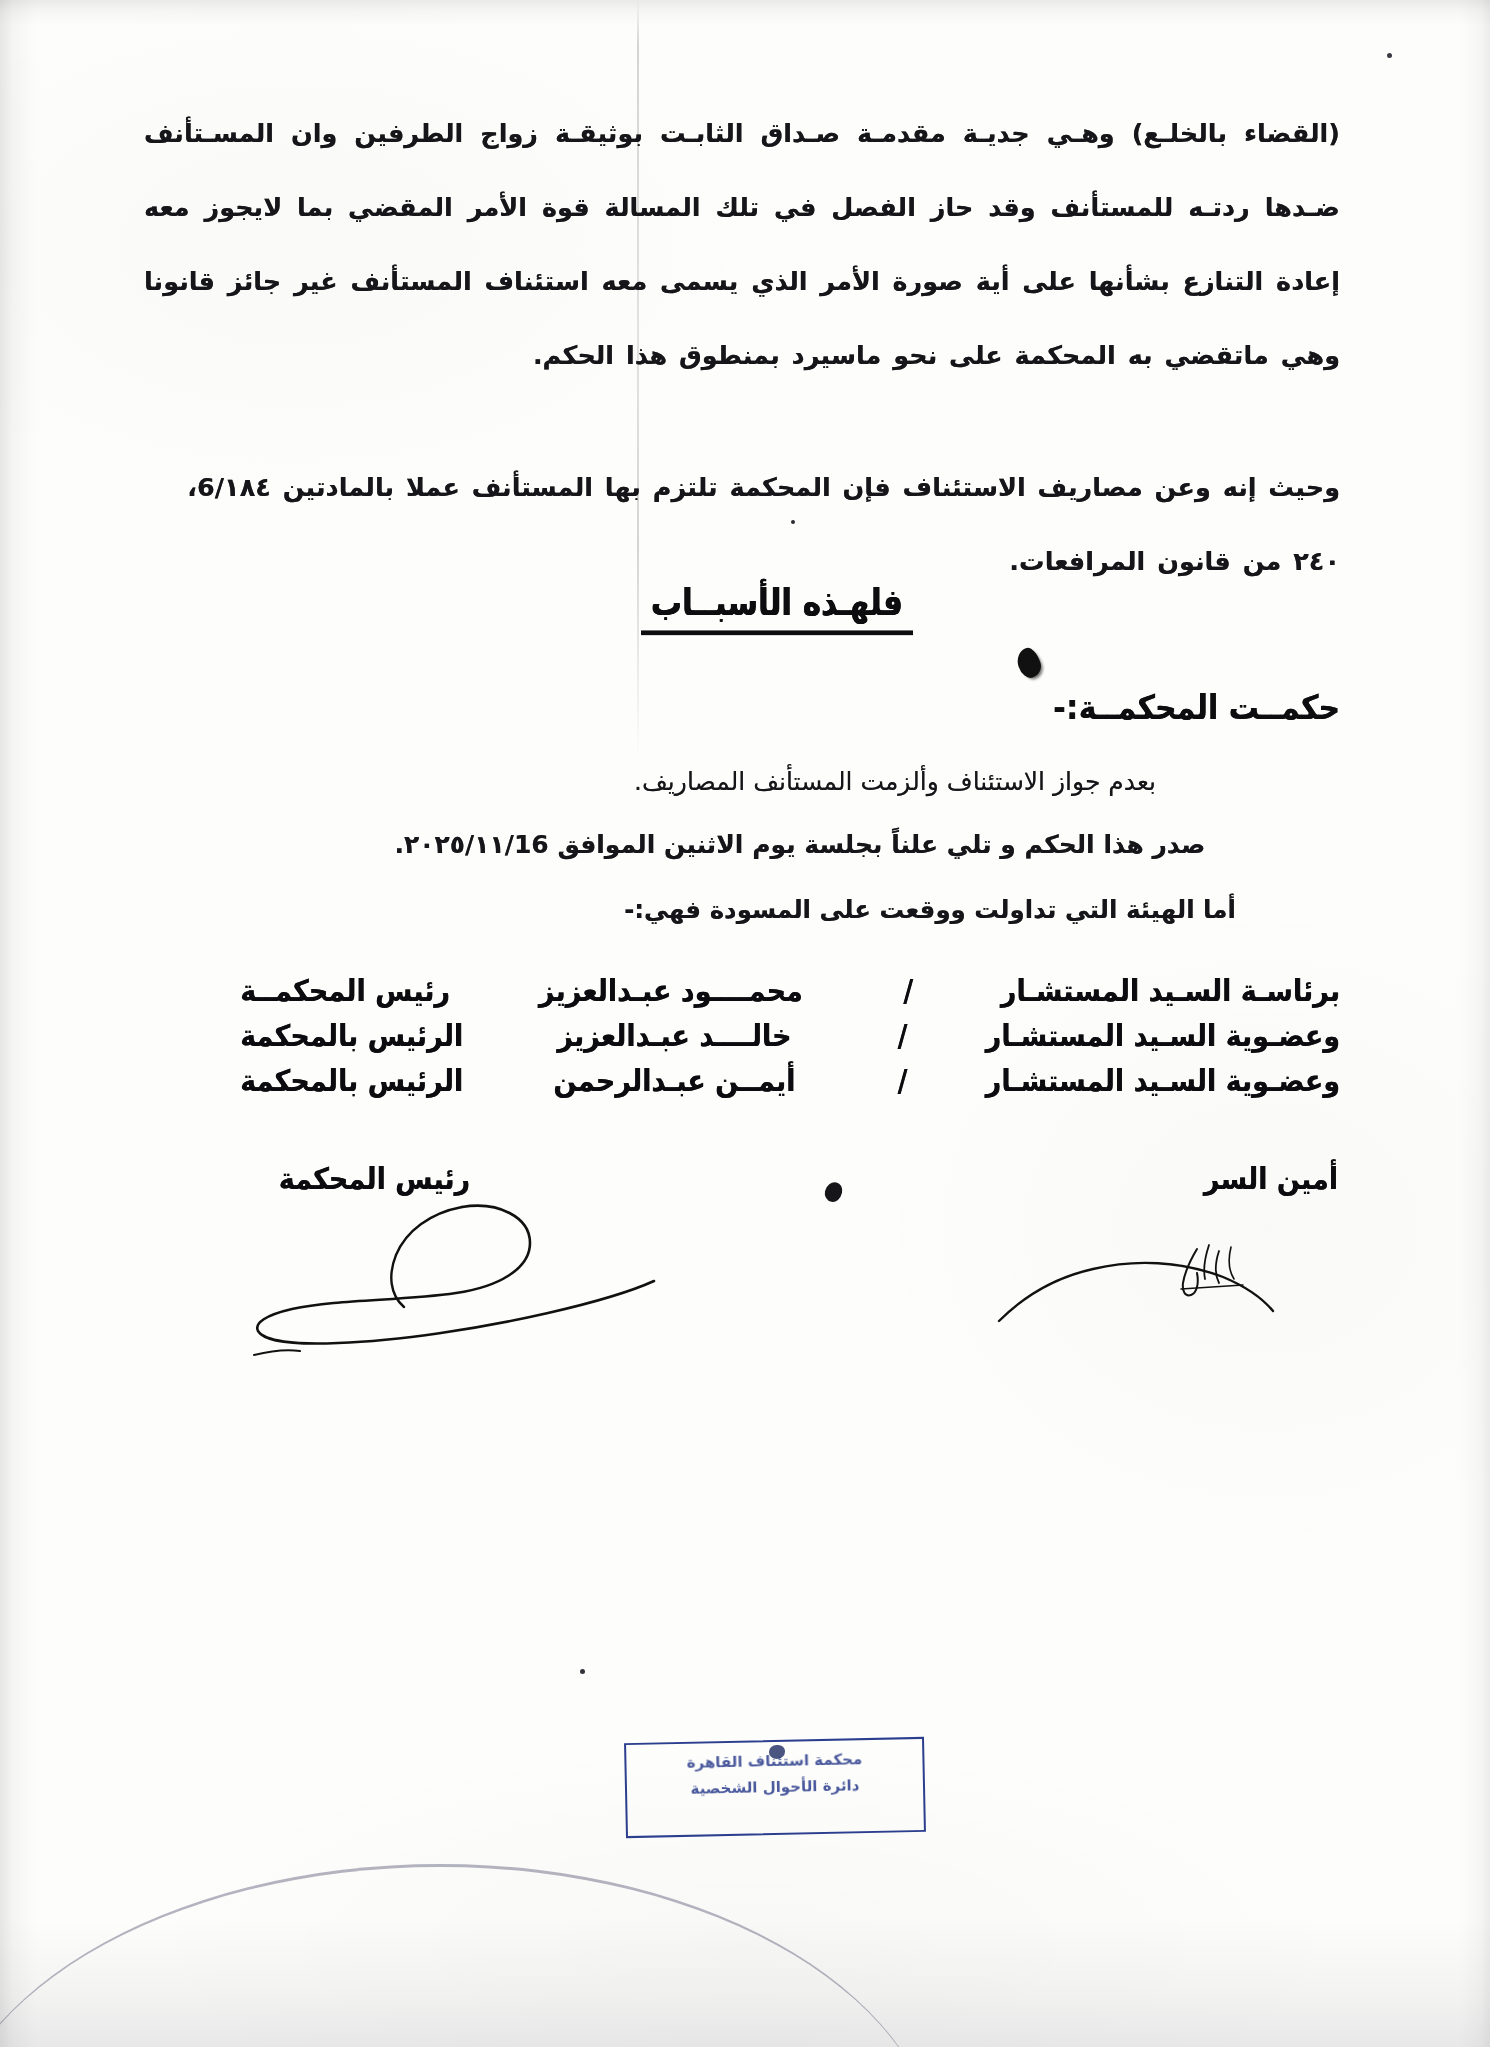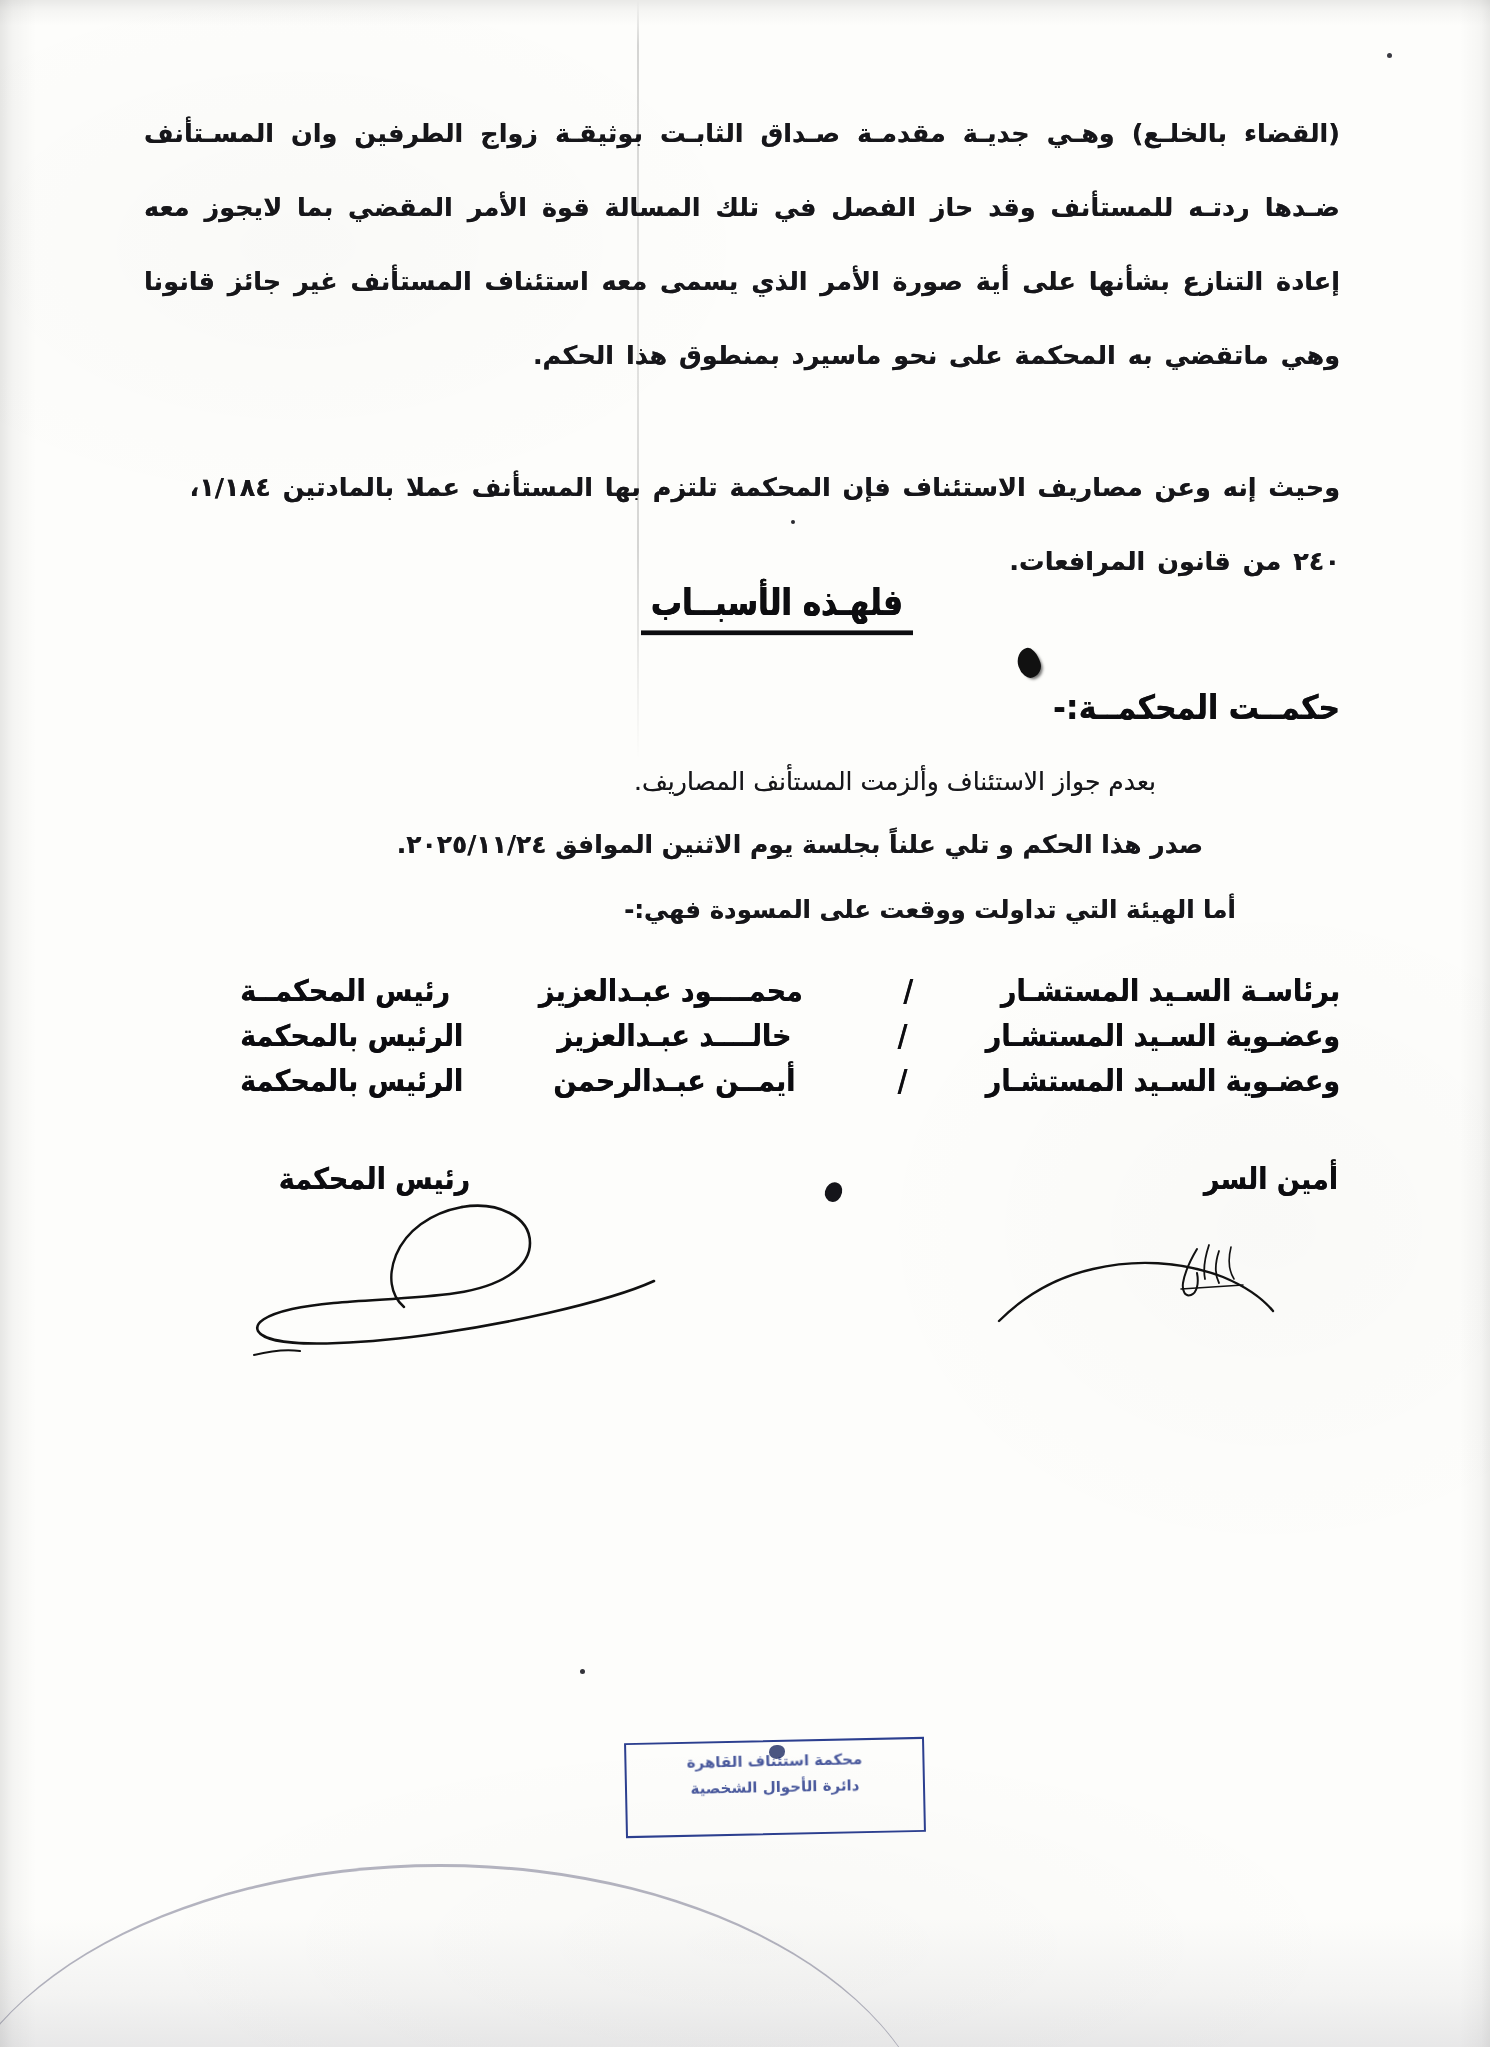--- a/index.html
+++ b/index.html
@@ -306,37 +306,37 @@
 <div class="page">
 
   <div class="scan-edge-top"></div>
   <div class="scan-edge-left"></div>
   <div class="scan-edge-right"></div>
   <div class="fold-line"></div>
 
   <div class="content">
     <p class="para">(القضاء بالخلـع) وهـي جديـة مقدمـة صـداق الثابـت بوثيقـة زواج الطرفين وان المسـتأنف ضـدها ردتـه للمستأنف وقد حاز الفصل في تلك المسالة قوة الأمر المقضي بما لايجوز معه إعادة التنازع بشأنها على أية صورة الأمر الذي يسمى معه استئناف المستأنف غير جائز قانونا وهي ماتقضي به المحكمة على نحو ماسيرد بمنطوق هذا الحكم.</p>
     <div class="block-gap-1"></div>
-    <p class="para last-right">وحيث إنه وعن مصاريف الاستئناف فإن المحكمة تلتزم بها المستأنف عملا بالمادتين ١/١٨٤، ٢٤٠ من قانون المرافعات.</p>
+    <p class="para last-right">وحيث إنه وعن مصاريف الاستئناف فإن المحكمة تلتزم بها المستأنف عملا بالمادتين 6/١٨٤، ٢٤٠ من قانون المرافعات.</p>
   </div>
 
   <div class="reasons-heading-wrap">
     <span class="reasons-heading">فلهـذه الأسبــاب</span>
   </div>
   <div class="ink-blot-a"></div>
   <div class="ink-spec-1"></div>
   <div class="ink-spec-3"></div>
 
   <div class="verdict-line">
     <span class="court-word">حكمــت المحكمــة</span><span>:-</span>
   </div>
 
   <div class="verdict-body">بعدم جواز الاستئناف وألزمت المستأنف المصاريف.</div>
 
-  <div class="issued-line">صدر هذا الحكم و تلي علناً بجلسة يوم الاثنين الموافق ٢٠٢٥/١١/٢٤.</div>
+  <div class="issued-line">صدر هذا الحكم و تلي علناً بجلسة يوم الاثنين الموافق ٢٠٢٥/١١/16.</div>
 
   <div class="panel-intro">أما الهيئة التي تداولت ووقعت على المسودة فهي:-</div>
 
   <div class="panel">
 
     <div class="panel-row">
       <span class="panel-role">برئاسـة السـيد المستشـار</span>
       <span class="panel-sep">/</span>
       <span class="panel-name">محمــــود عبـدالعزيز</span>
       <span class="panel-title">رئيس المحكمــة</span>

